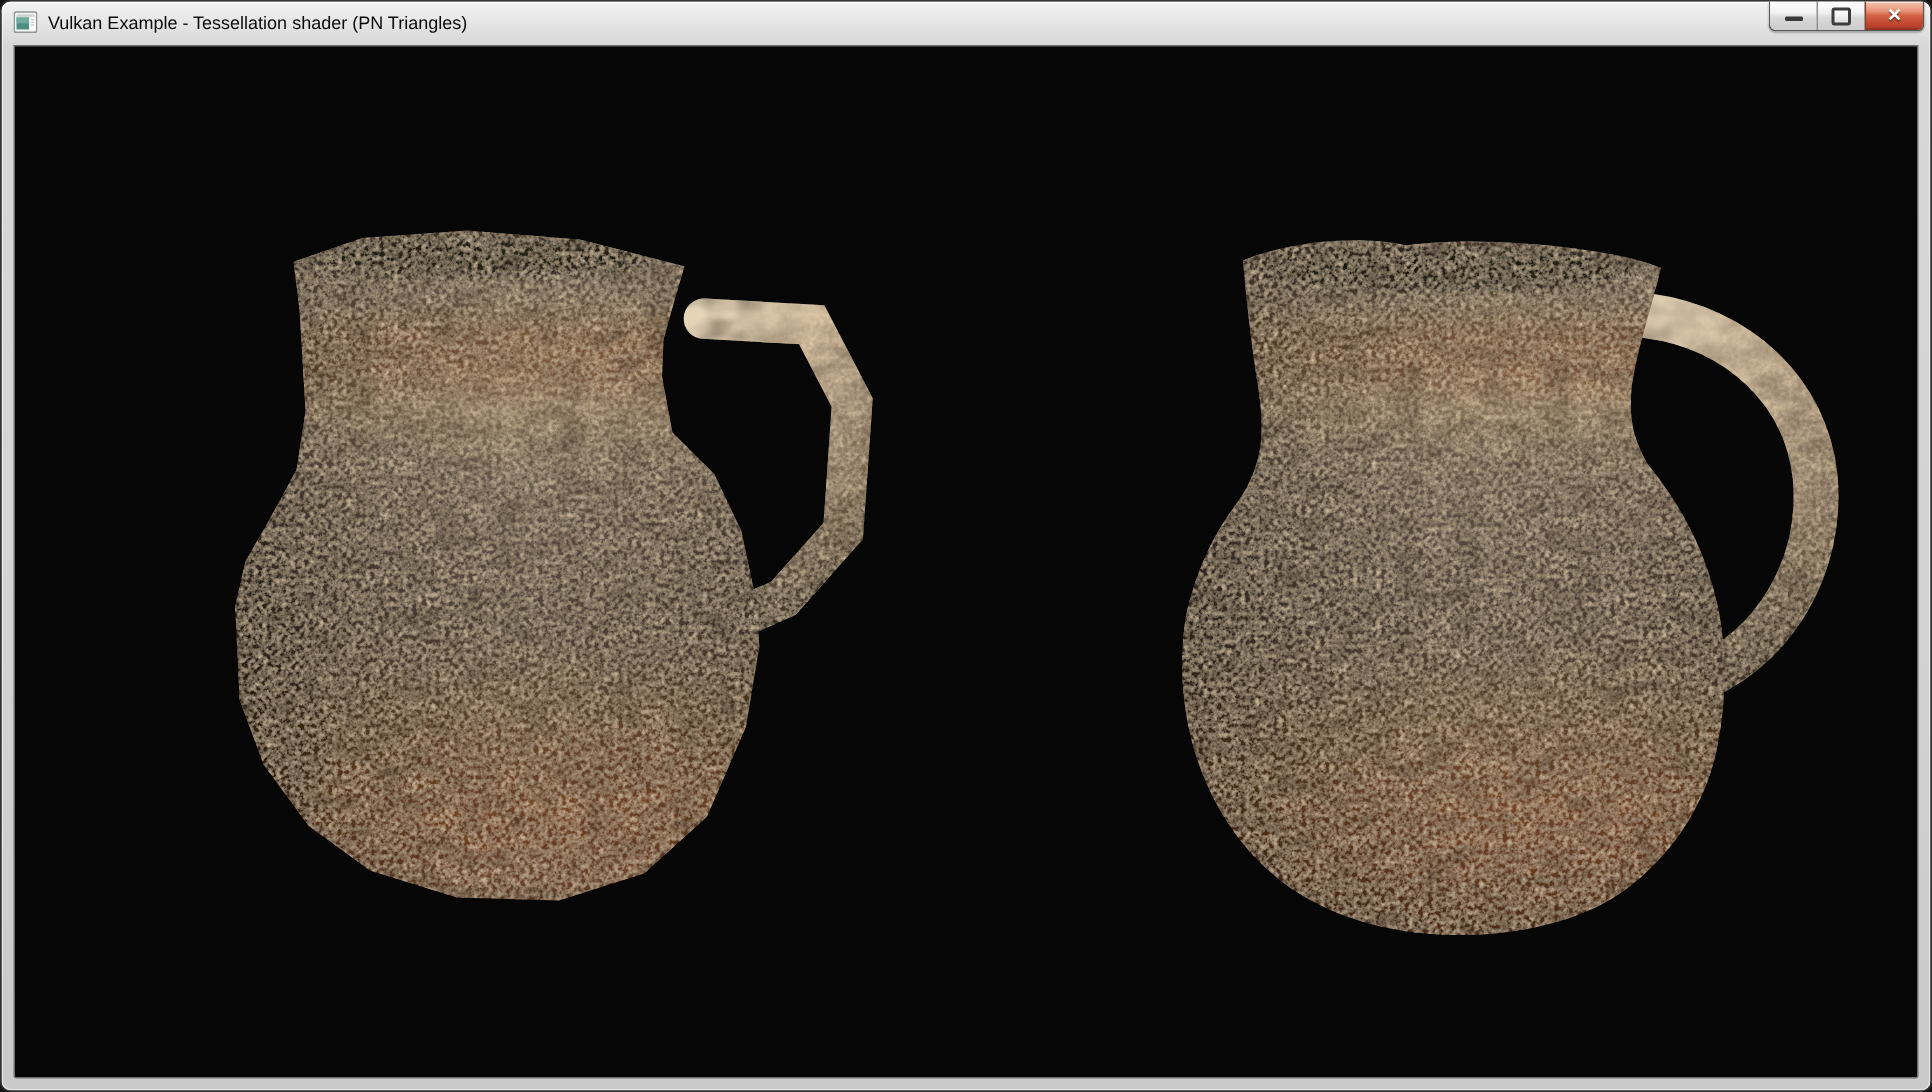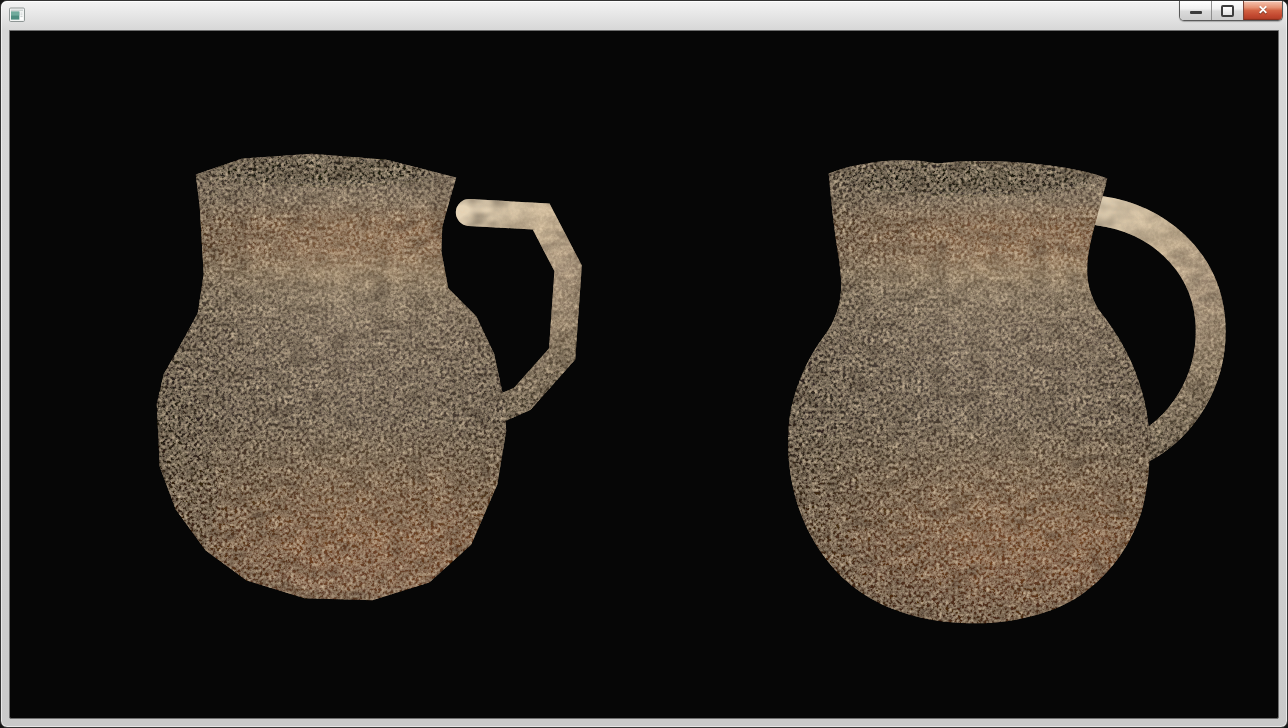--- a/index.html
+++ b/index.html
@@ -40,20 +40,21 @@
     <svg class="app-icon" viewBox="0 0 16 16">
       <rect x="0.5" y="1" width="15" height="13.5" rx="1.2" fill="#f2f4f3" stroke="#8f9695"></rect>
       <rect x="2" y="2.6" width="12" height="1.6" fill="#cdd3d2"></rect>
       <rect x="2" y="4.6" width="8.3" height="8" fill="#4d8d80"></rect>
       <rect x="2" y="4.6" width="8.3" height="4" fill="#79b3a4" opacity="0.8"></rect>
       <rect x="11" y="4.6" width="3" height="8" fill="#ffffff"></rect>
       <rect x="11.4" y="5.6" width="2.2" height="0.9" fill="#c4cac9"></rect>
       <rect x="11.4" y="7.4" width="2.2" height="0.9" fill="#c4cac9"></rect>
       <rect x="11.4" y="9.2" width="2.2" height="0.9" fill="#c4cac9"></rect>
     </svg>
+    <span class="title-text">Vulkan Example - Tessellation shader (PN Triangles)</span>
 
     <div class="winbtns">
       <div class="btn minb" title="Minimize">
         <div class="glyph-min"></div>
       </div>
       <div class="btn maxb" title="Maximize">
         <div class="glyph-max"></div>
       </div>
       <div class="btn closeb" title="Close">
         <span class="glyph-close">✕</span>

